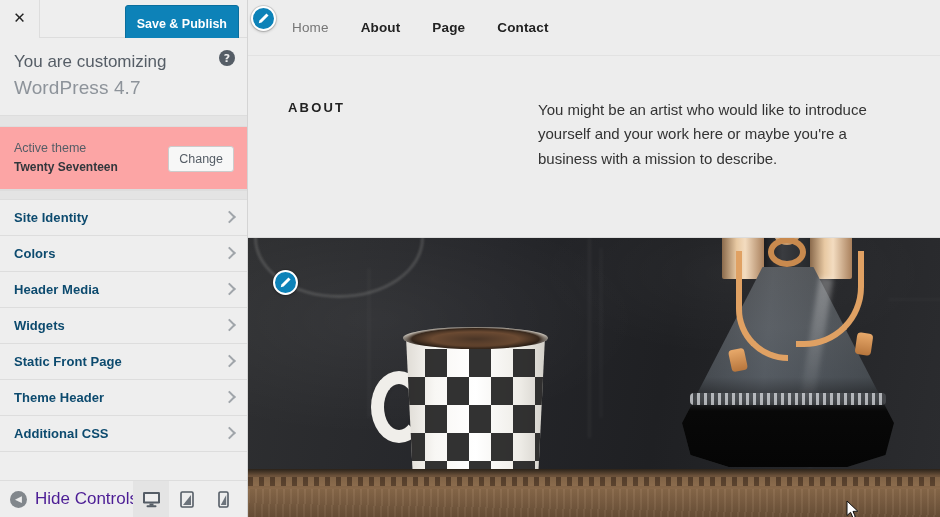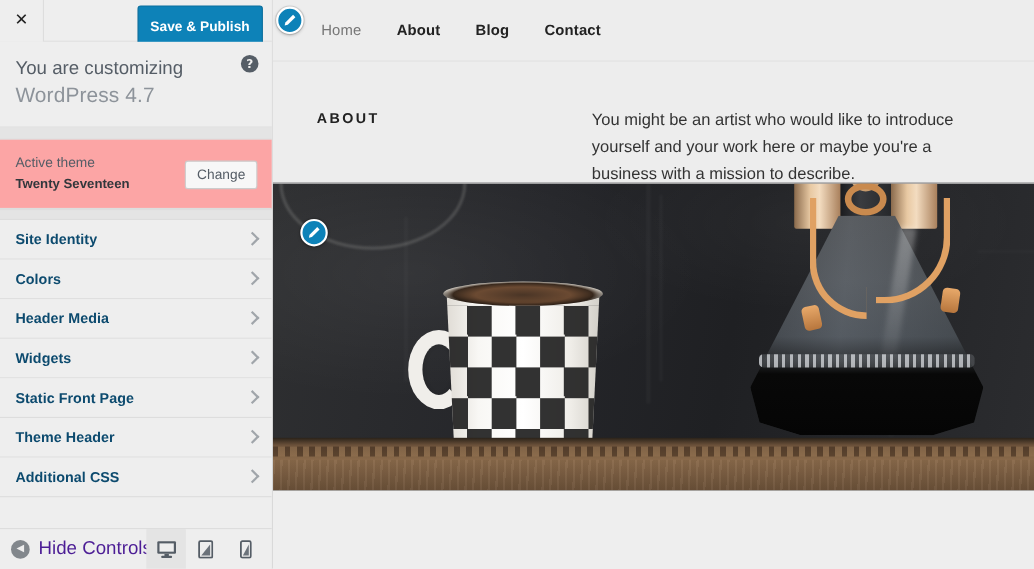--- a/index.html
+++ b/index.html
@@ -146,21 +146,21 @@
              height: 37px; display: flex; align-items: center; }
   .dev-btn {
     width: 36px; height: 37px;
     display: flex; align-items: center; justify-content: center;
     cursor: pointer; color: #555d66;
   }
   .dev-btn.active { background: #e4e4e4; }
 
   
   #preview {
-    flex: 1 1 auto; height: 446px; position: relative;
+    flex: 1 1 auto; height: 517px; position: relative;
     background: #ededed; overflow: hidden;
   }
 
   .pv-nav {
     height: 56px; background: #ededed;
     border-bottom: 1px solid #e2e2e2;
     display: flex; align-items: center;
     padding-left: 44px;
     position: relative;
   }
@@ -444,21 +444,21 @@
   <div id="preview">
 
     <div class="pv-nav">
       <div id="pencil-nav" class="edit-pencil">
         <svg width="13" height="13" viewBox="0 0 16 16" aria-hidden="true">
           <path d="M11.6 1.8 L14.2 4.4 L5.6 13 L2.2 13.8 L3 10.4 Z" fill="#ffffff"></path>
         </svg>
       </div>
       <span class="nav-link muted">Home</span>
       <span class="nav-link strong">About</span>
-      <span class="nav-link strong">Blog</span>
+      <span class="nav-link strong">Page</span>
       <span class="nav-link strong">Contact</span>
     </div>
 
     <div class="pv-content">
       <div class="about-heading">ABOUT</div>
       <div class="about-body">You might be an artist who would like to introduce yourself and your work here or maybe you're a business with a mission to describe.</div>
     </div>
 
     <div class="hero">
       <div class="chalkwall">

